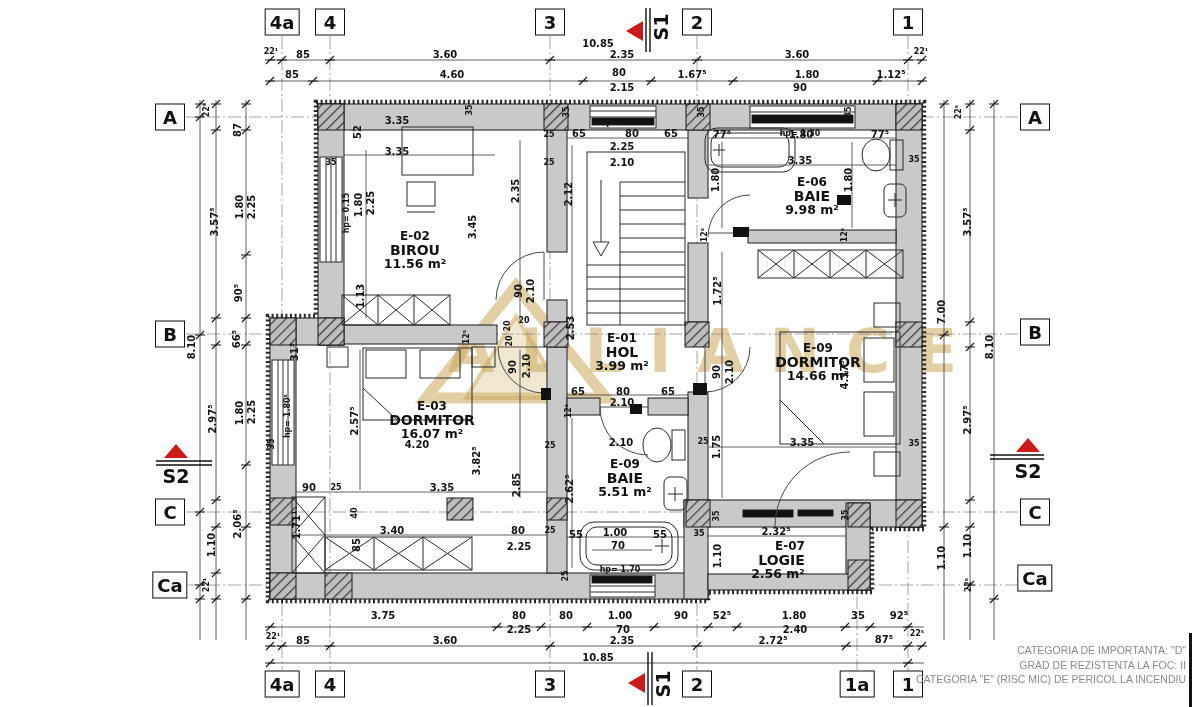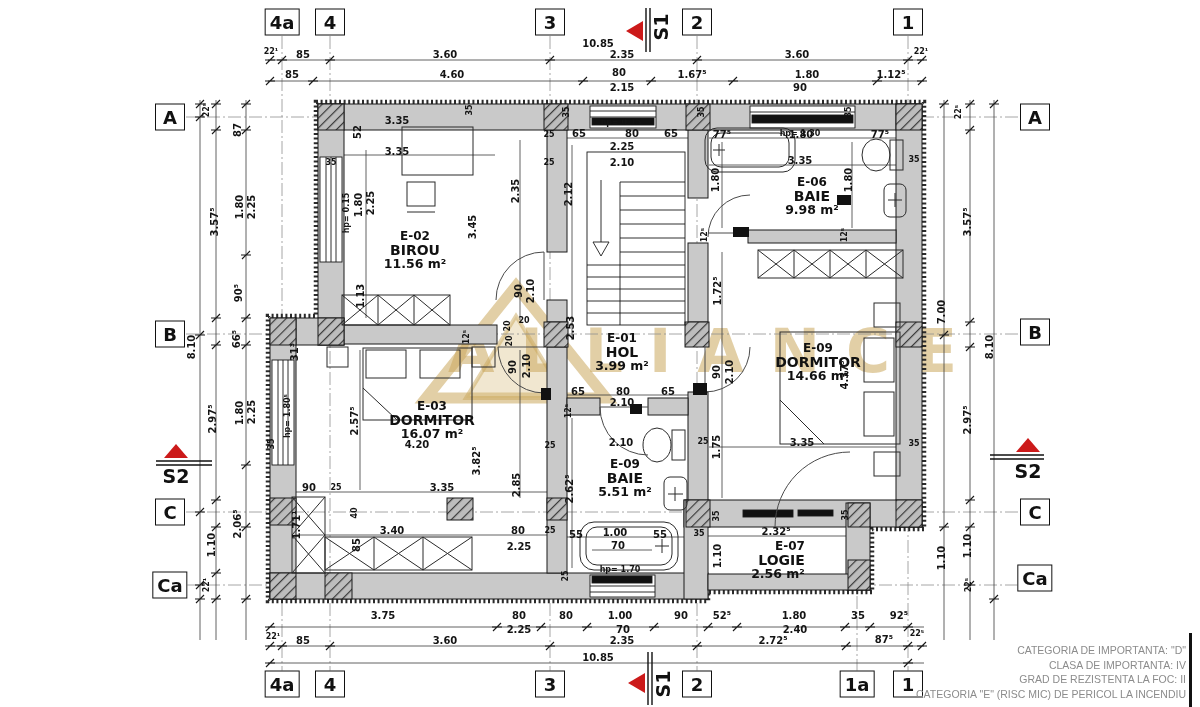--- a/index.html
+++ b/index.html
@@ -602,18 +602,17 @@
       <span class="bubble" style="left: 1035px; top: 512px; position: absolute; transform: translate(-50%, -50%);">C</span>
       <span class="bubble" style="left: 1035px; top: 578px; position: absolute; transform: translate(-50%, -50%);">Ca</span>
       <span class="sec-label rot" style="left: 661px; top: 27px; position: absolute;">S1</span>
       <span class="sec-label rot" style="left: 663px; top: 684px; position: absolute;">S1</span>
       <span class="sec-label" style="left: 176px; top: 476px; position: absolute;">S2</span>
       <span class="sec-label" style="left: 1028px; top: 471px; position: absolute;">S2</span>
     </div>
 
   <div id="notes">
       <div>CATEGORIA DE IMPORTANTA: "D"</div>
-      <div>CLASA DE IMPORTANTA: IV</div>
       <div>GRAD DE REZISTENTA LA FOC: II</div>
       <div>CATEGORIA "E" (RISC MIC) DE PERICOL LA INCENDIU</div>
     </div>
   <div id="titleblock-edge"></div>
 </div>
 
 </body></html>

